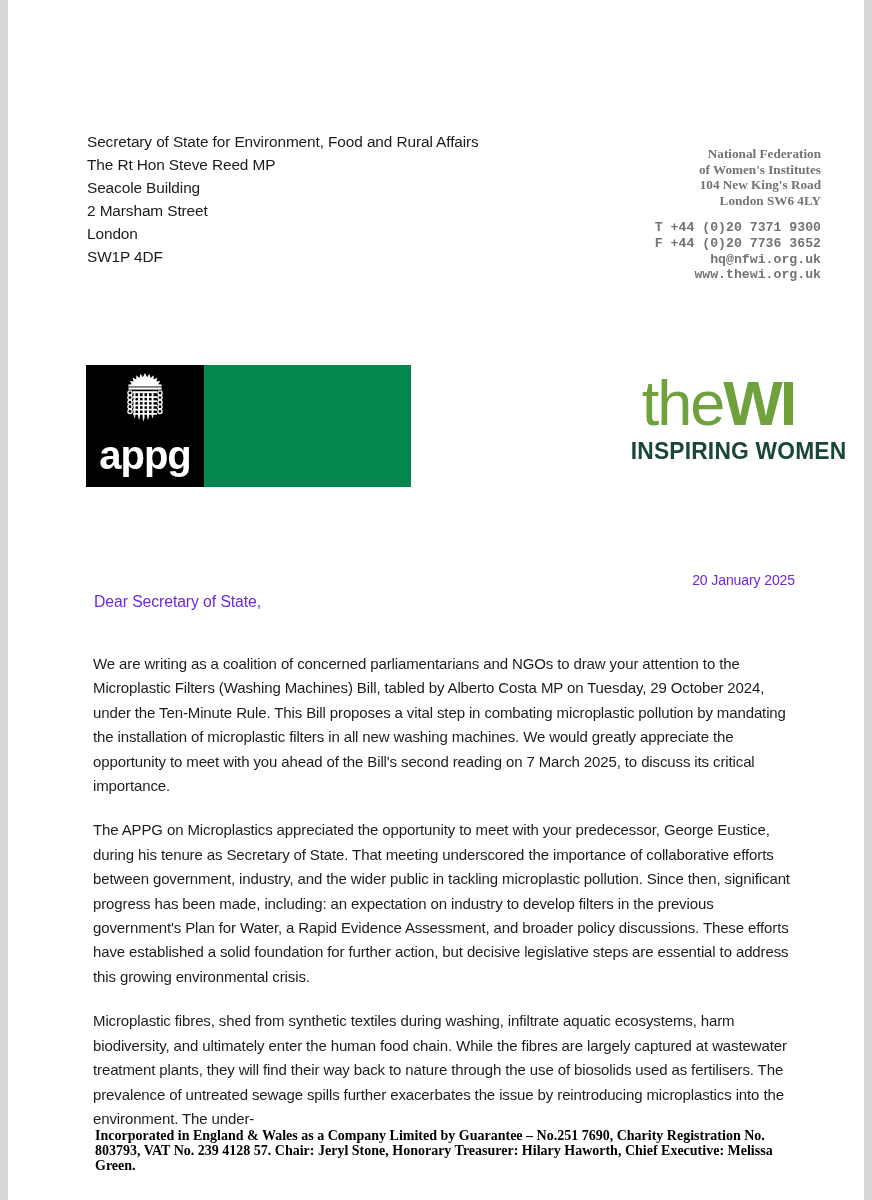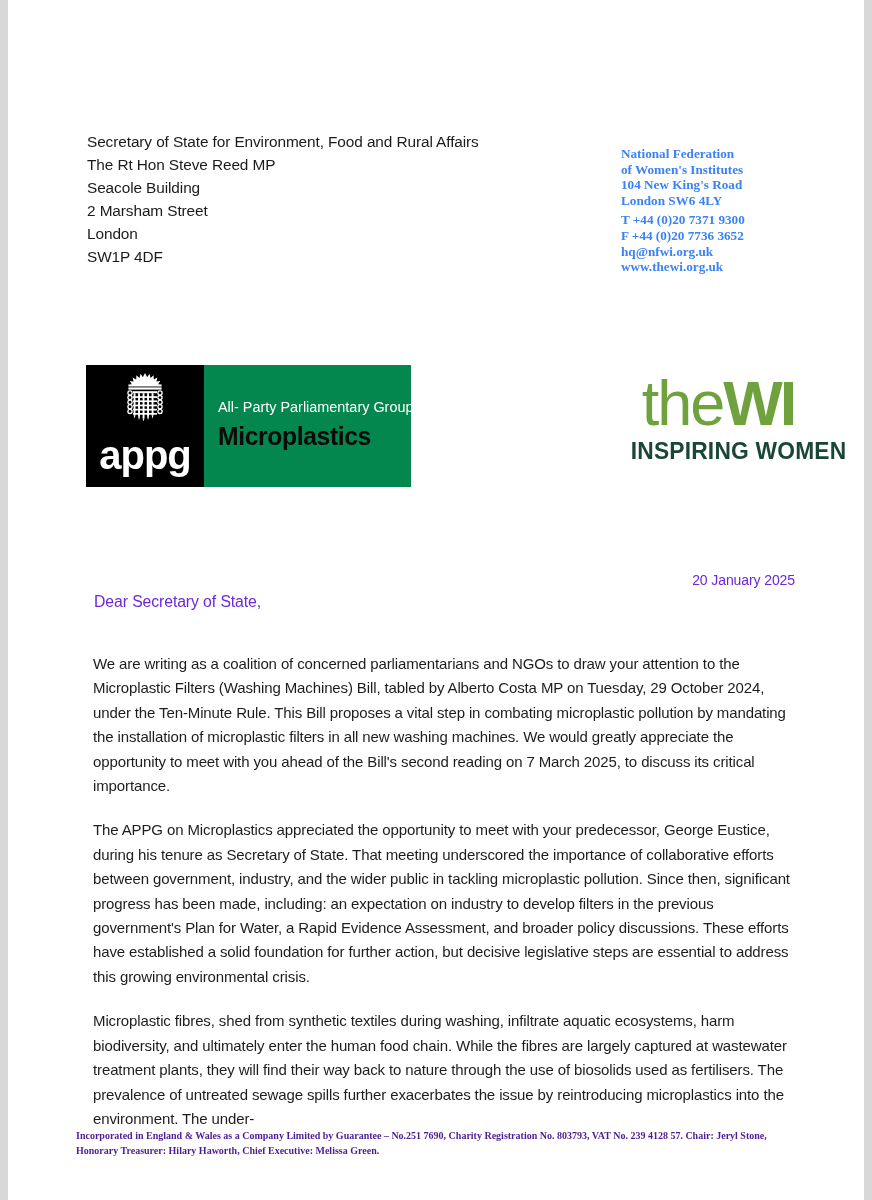--- a/index.html
+++ b/index.html
@@ -47,26 +47,27 @@
     letter-spacing: -0.1px;
   }
   .recipient div { white-space: nowrap; }
 
   .letterhead {
     position: absolute;
     left: 613px;
     top: 16px;
     width: 200px;
     font-family: "Liberation Serif", serif;
-    color: #3b82f6;
+    color: #737373;
     font-size: 13.2px;
     line-height: 15.6px;
+    text-align: right;
   }
   .letterhead .lh-line { white-space: nowrap; font-weight: 700; }
-  .letterhead .lh-contact { margin-top: 4px; }
+  .letterhead .lh-contact { margin-top: 12px; font-family: Liberation Mono, monospace; }
   .letterhead .lh-contact div { white-space: nowrap; font-weight: 700; }
 
   
   .logos {
     position: absolute;
     left: 0;
     top: 360px;
     width: 856px;
     height: 135px;
   }
@@ -203,27 +204,27 @@
     letter-spacing: -0.12px;
     text-align: left;
   }
   .body-copy p {
     margin: 0 0 20px 0;
   }
 
   
   .footer {
     position: absolute;
-    left: 68px;
+    left: 87px;
     top: 1128px;
     width: 710px;
     font-family: "Liberation Serif", serif;
-    font-size: 10px;
+    font-size: 14px;
     line-height: 15px;
-    color: #4c1d95;
+    color: #000000;
     font-weight: 700;
   }
 </style>
 </head>
 <body>
 
 <div id="page">
 
   <div class="top-area">
 
@@ -294,24 +295,20 @@
               <circle cx="38.0" cy="20.0" r="2.1" fill="none" stroke="#ffffff" stroke-width="1.3"></circle>
               <circle cx="38.0" cy="24.6" r="2.1" fill="none" stroke="#ffffff" stroke-width="1.3"></circle>
               <circle cx="38.0" cy="29.2" r="2.1" fill="none" stroke="#ffffff" stroke-width="1.3"></circle>
               <circle cx="38.0" cy="33.8" r="2.1" fill="none" stroke="#ffffff" stroke-width="1.3"></circle>
               <circle cx="38.0" cy="38.4" r="2.1" fill="none" stroke="#ffffff" stroke-width="1.3"></circle>
             </g>
           </svg>
         </span>
         <div class="appg-word">appg</div>
       </div>
-      <div class="appg-green">
-        <div class="appg-sub">All- Party Parliamentary Group on</div>
-        <div class="appg-main">Microplastics</div>
-      </div>
     </div>
 
     <div class="wi-logo">
       <div class="wi-main"><span class="wi-the">the</span><span>WI</span></div>
       <div class="wi-sub">INSPIRING WOMEN</div>
     </div>
 
   </div>
 
   <div class="date-line">20 January 2025</div>

